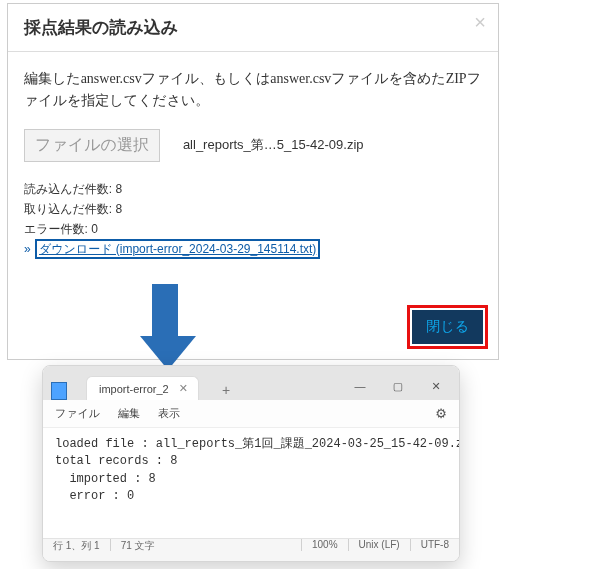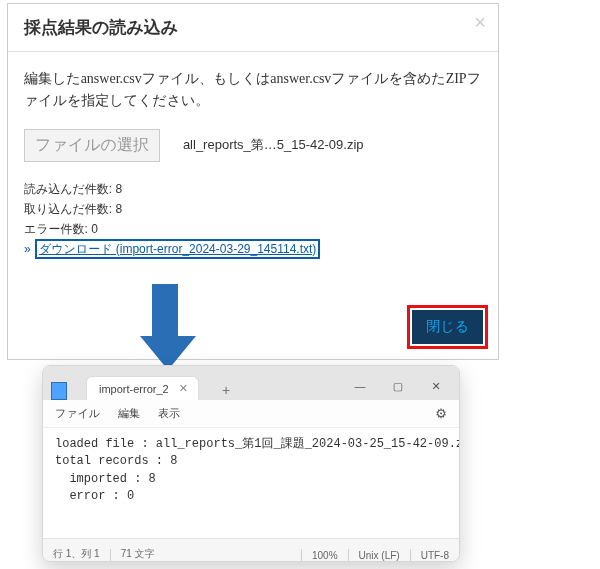--- a/index.html
+++ b/index.html
@@ -225,21 +225,21 @@
       line-height: 1.45;
       height: 100px;
       overflow: hidden;
     }
     .np-statusbar {
       position: absolute;
       bottom: 0;
       left: 0;
       right: 0;
       display: flex;
-      align-items: flex-end;
+      align-items: flex-start;
       font-size: 10px;
       color: #666;
       background: #f6f6f6;
       border-top: 1px solid #e3e3e3;
       height: 22px;
       padding: 0 10px;
     }
     .np-status-sep {
       width: 1px;
       height: 12px;

